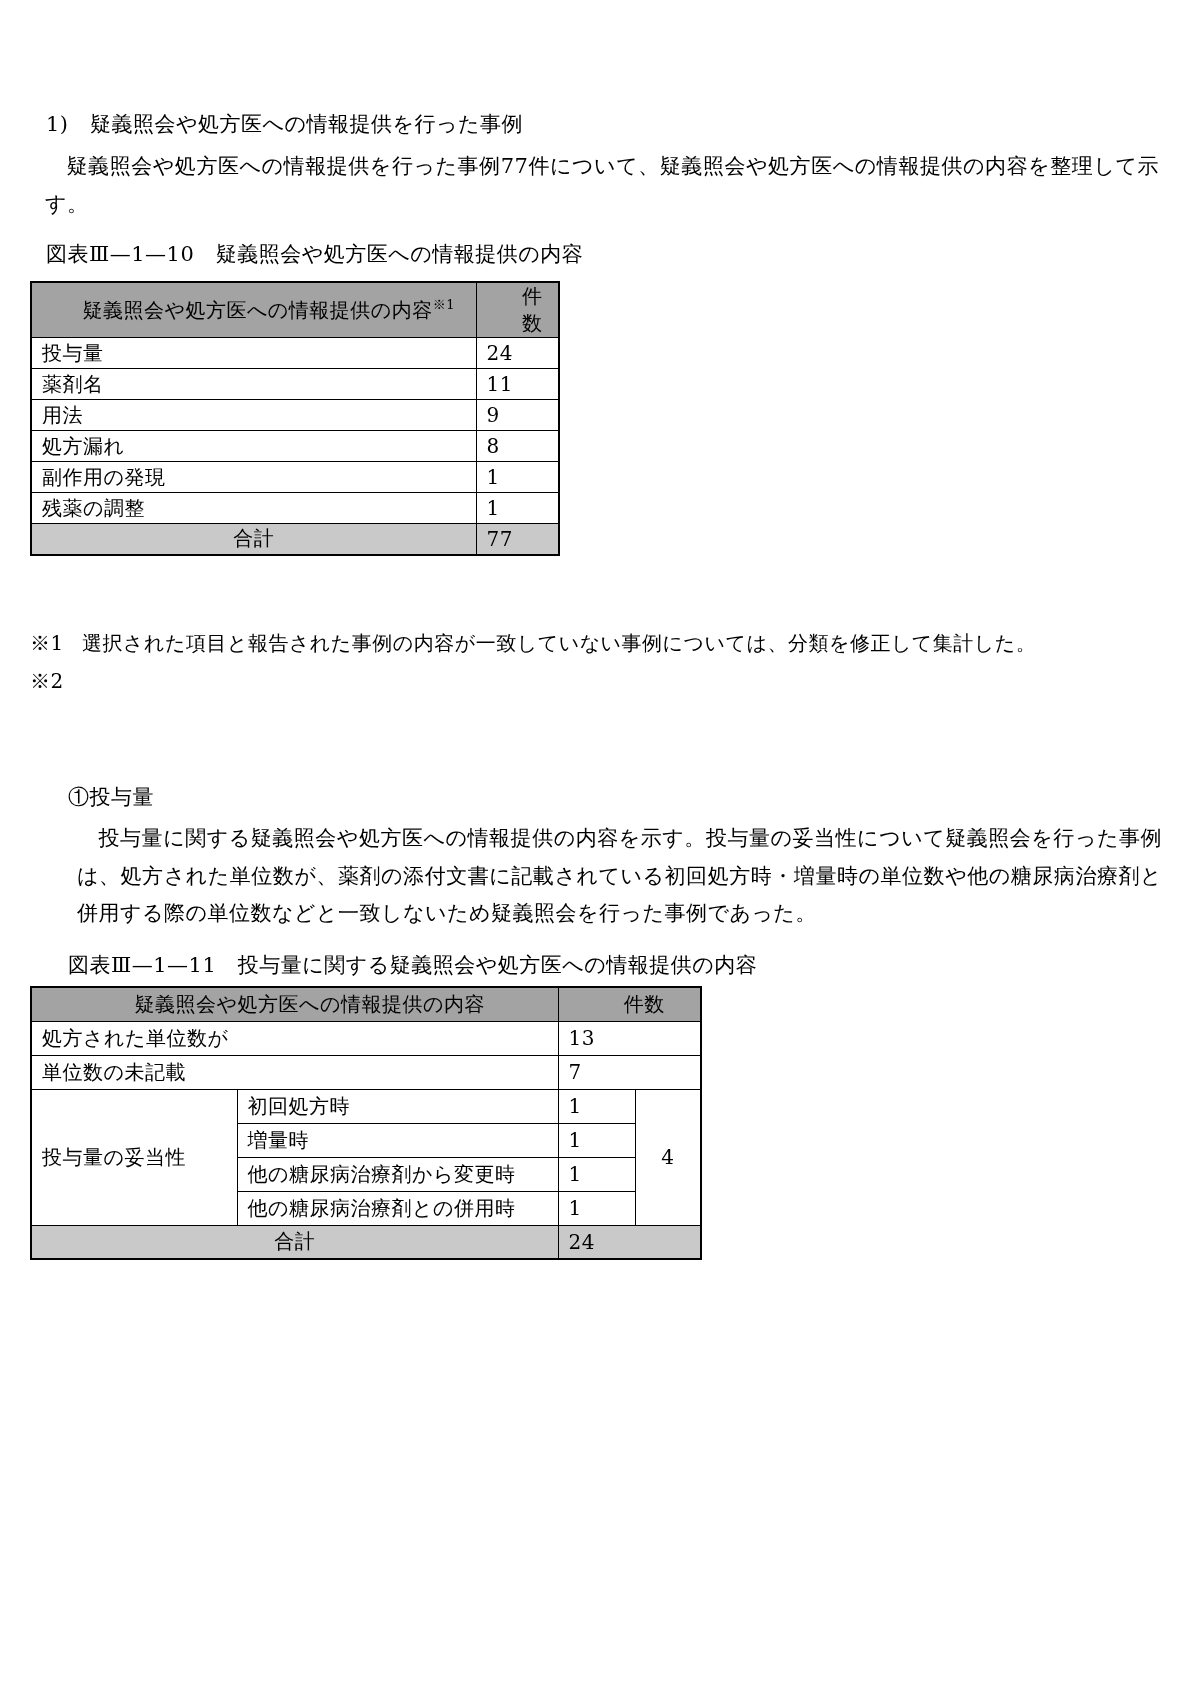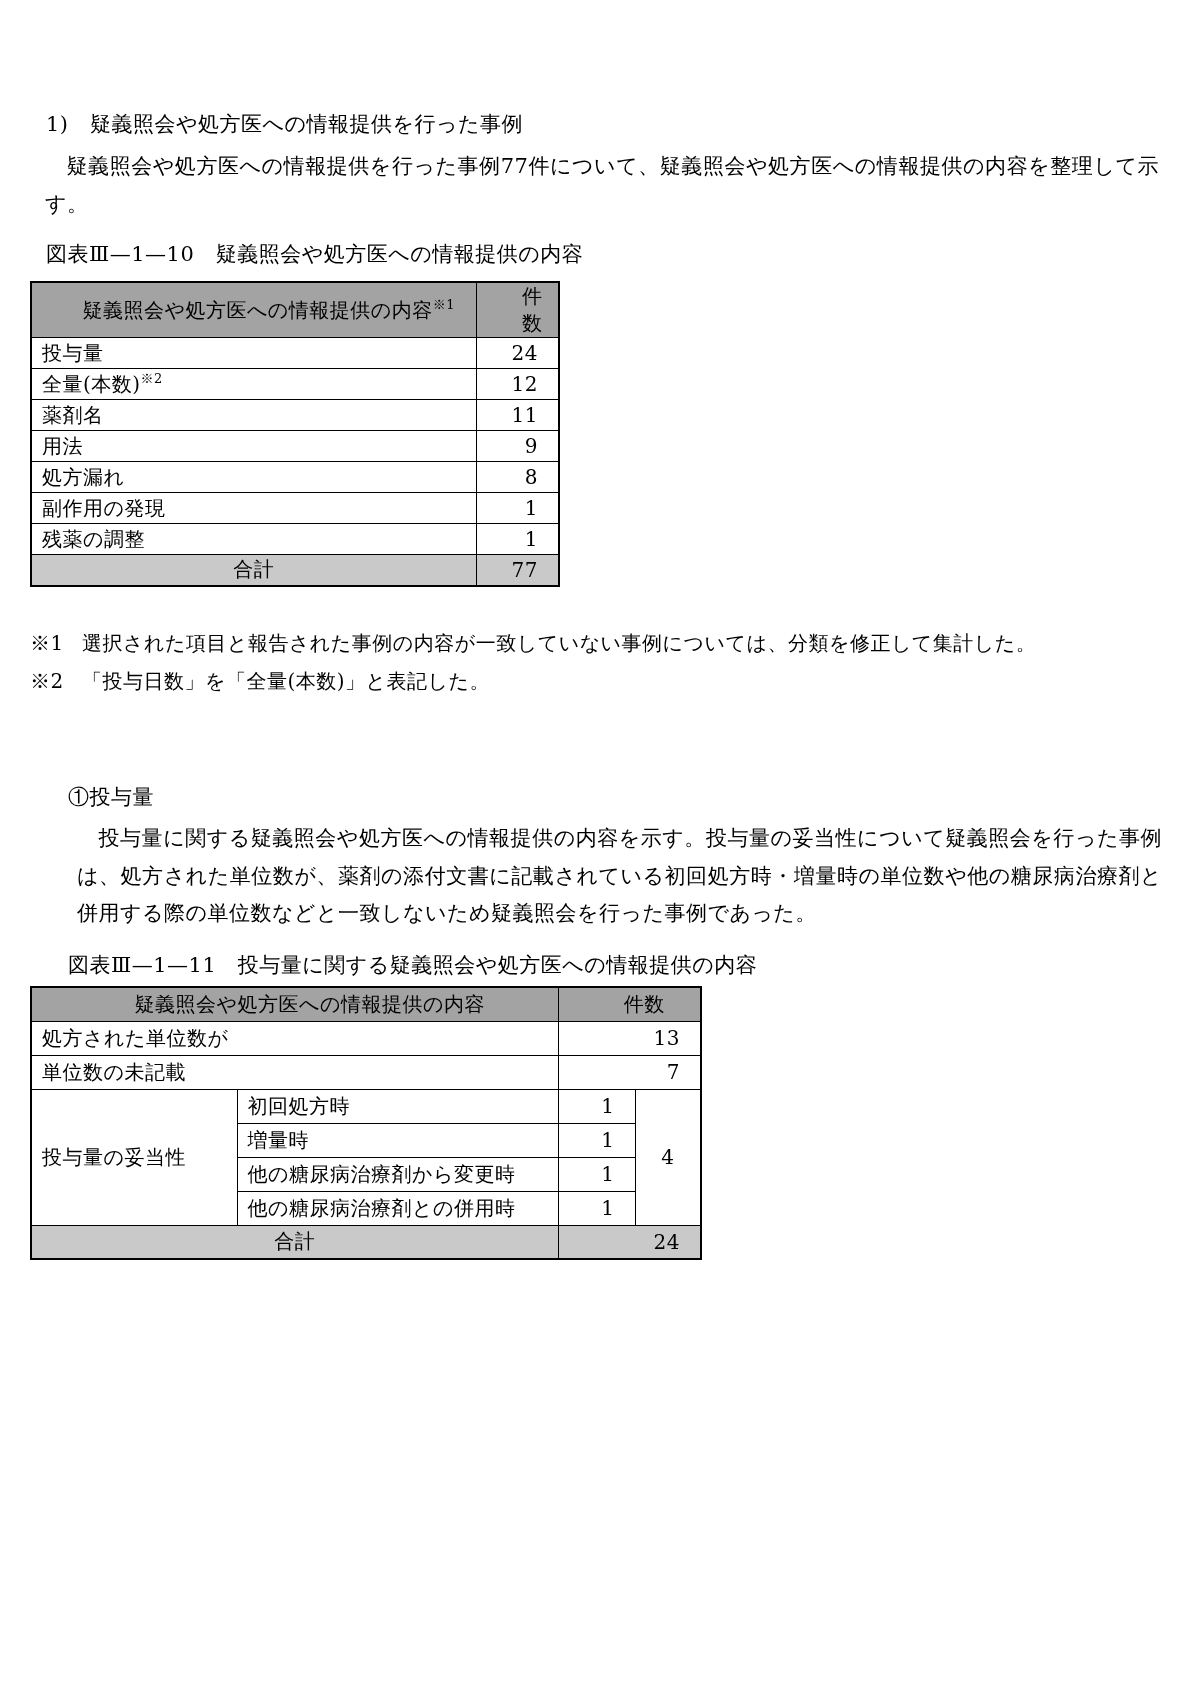--- a/index.html
+++ b/index.html
@@ -19,21 +19,21 @@
   table { border-collapse:collapse; border:2px solid #000; background:#fff; table-layout:fixed; }
   td {
     border:1px solid #000; font-size:20px; letter-spacing:0.5px;
     padding:0 10px; overflow:hidden; vertical-align:middle;
   }
   .t1 td { height:31px; }
   .t1 tr.head td { height:32px; }
   .t2 td { height:34px; }
   tr.head td { background:#a3a3a3; text-align:center;padding-left:40px; }
   tr.total td { background:#c9c9c9; }
-  td.num { text-align:right; padding-right:20px; }
+  td.num { padding-right:20px; }
   td.center { text-align:center; }
   sup { font-size:13px; line-height:0; }
 
   .footnote { display:flex; font-size:20px; letter-spacing:0.5px; white-space:nowrap; }
   .footnote .mark { width:38px; flex:0 0 auto; }
   .footnote .fn-text { margin-left:14px; }
 </style>
 </head>
 <body>
 
@@ -49,24 +49,20 @@
       <col style="width:83px">
     </colgroup>
   <tbody>
       <tr class="head">
     <td><span>疑義照会や処方医への情報提供の内容</span><sup>※1</sup></td>
     <td>件数</td>
   </tr>
   <tr>
     <td><span>投与量</span><sup></sup></td>
     <td class="num">24</td>
-  </tr>
-  <tr>
-    <td><span>全量(本数)</span><sup>※2</sup></td>
-    <td class="num">12</td>
   </tr>
   <tr>
     <td><span>薬剤名</span><sup></sup></td>
     <td class="num">11</td>
   </tr>
   <tr>
     <td><span>用法</span><sup></sup></td>
     <td class="num">9</td>
   </tr>
   <tr>
@@ -87,21 +83,20 @@
   </tr>
 </tbody>
   </table>
 
 <div class="abs footnote" style="left:30px; top:630px;">
   <span class="mark">※1</span>
   <span class="fn-text">選択された項目と報告された事例の内容が一致していない事例については、分類を修正して集計した。</span>
 </div>
 <div class="abs footnote" style="left:30px; top:668px;">
   <span class="mark">※2</span>
-  <span class="fn-text">「投与日数」を「全量(本数)」と表記した。</span>
 </div>
 
 <div class="abs section-heading" style="left:68px; top:783px;">①投与量</div>
 
 <div class="abs body-text" style="left:68px; top:820px; width:1085px;">　投与量に関する疑義照会や処方医への情報提供の内容を示す。投与量の妥当性について疑義照会を行った事例は、処方された単位数が、薬剤の添付文書に記載されている初回処方時・増量時の単位数や他の糖尿病治療剤と併用する際の単位数などと一致しないため疑義照会を行った事例であった。</div>
 
 <div class="abs fig-title" style="left:68px; top:951px;">図表Ⅲ—1—11　投与量に関する疑義照会や処方医への情報提供の内容</div>
 
 <table class="abs t2" style="left:30px; top:986px;">
   <colgroup>

